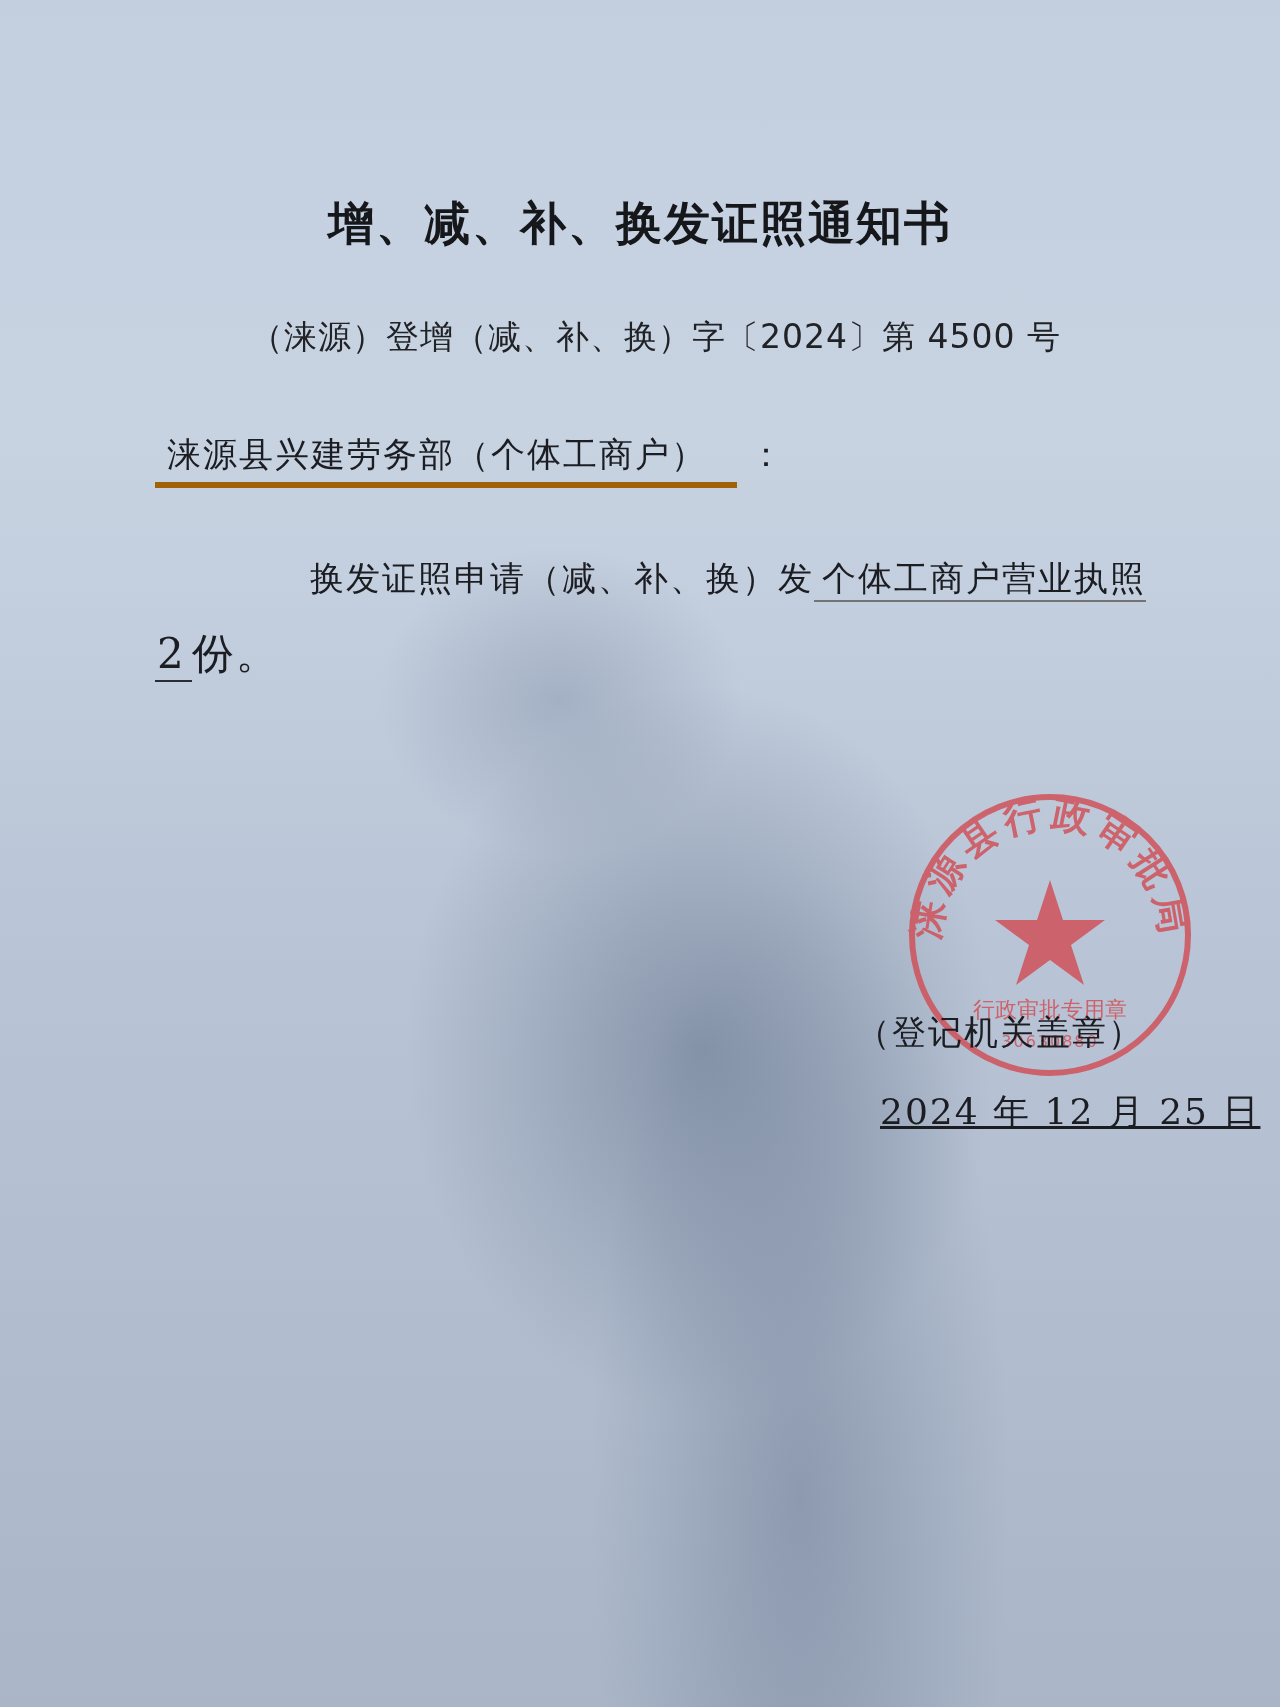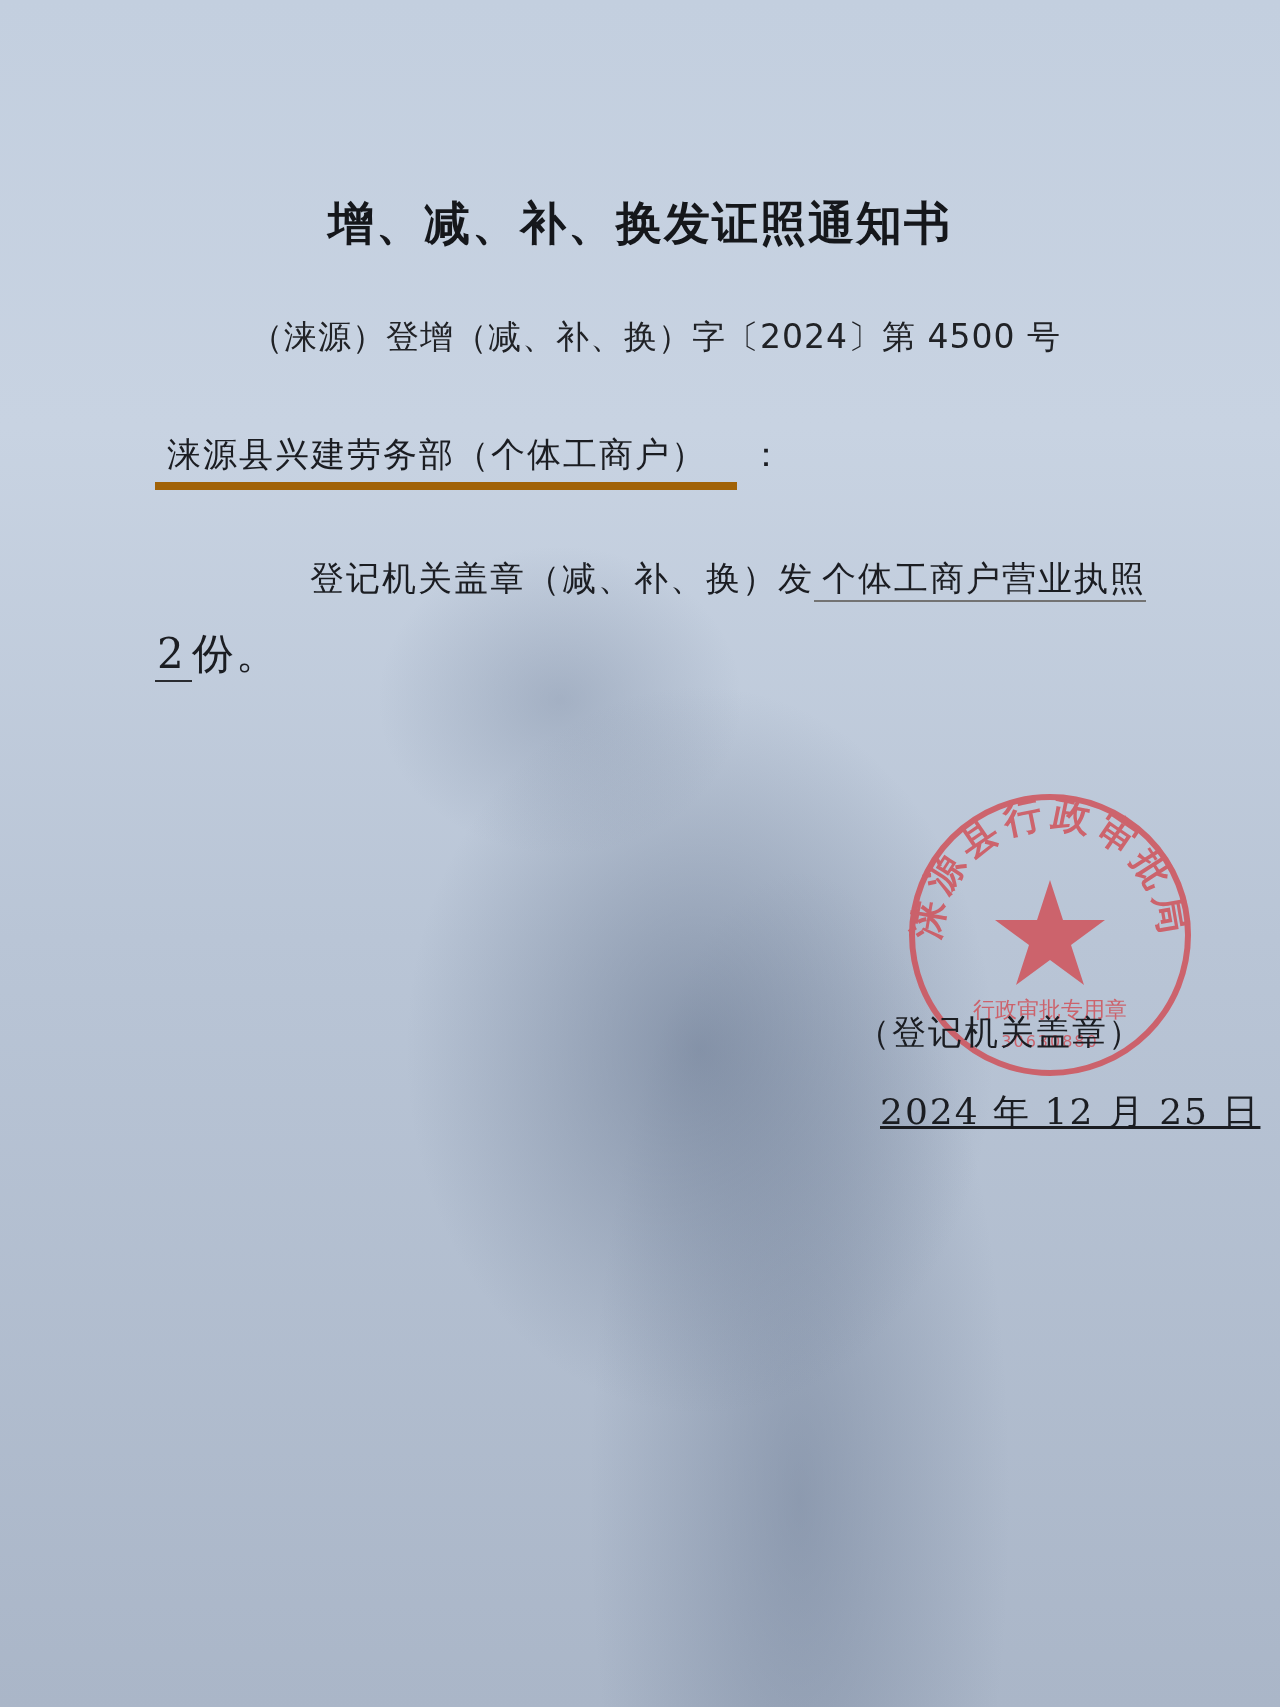--- a/index.html
+++ b/index.html
@@ -22,21 +22,21 @@
   .docno {
     position: absolute; left: 250px; top: 276px;
     font-family: "DejaVu Sans", "Liberation Sans", sans-serif;
     font-size: 33px; letter-spacing: 1px; color: #202226; margin-top: 39px;
   }
   .recipient {
     position: absolute; left: 155px; top: 432px;
     font-size: 34px; letter-spacing: 2px;
   }
   .recipient .name {
-    display: inline-block; padding: 0 30px 4px 12px; border-bottom: 8px solid #a16207;
+    display: inline-block; padding: 0 30px 4px 12px; border-bottom: 6px solid #a16207;
   }
   .recipient .colon { margin-left: 12px; }
   .body1 {
     position: absolute; left: 310px; top: 556px; font-size: 34px; letter-spacing: 2px;
   }
   .body1 .ul { border-bottom: 2px solid #737373; padding: 0 0 2px 8px; }
   .body2 {
     position: absolute; left: 155px; top: 626px; font-size: 42px; letter-spacing: 2px;
   }
   .body2 .ul { border-bottom: 2px solid #2a2c31; padding: 0 6px 2px 2px; }
@@ -65,21 +65,21 @@
 
   <div class="title">增、减、补、换发证照通知书</div>
 
   <div class="docno">（涞源）登增（减、补、换）字〔2024〕第 4500 号</div>
 
   <div class="recipient">
     <span class="name">涞源县兴建劳务部（个体工商户）</span><span class="colon">：</span>
   </div>
 
   <div class="body1">
-    <span>登记机关盖章（减、补、换）发</span><span class="ul">个体工商户营业执照</span>
+    <span>换发证照申请（减、补、换）发</span><span class="ul">个体工商户营业执照</span>
   </div>
 
   <div class="body2">
     <span class="ul">2</span><span>份。</span>
   </div>
 
   <svg class="seal" viewBox="0 0 300 300">
     <defs>
       <path id="arcTop" d="M 45 185 A 110 110 0 1 1 255 185"></path>
       <path id="arcBottom" d="M 70 200 A 95 95 0 0 0 230 200"></path>

